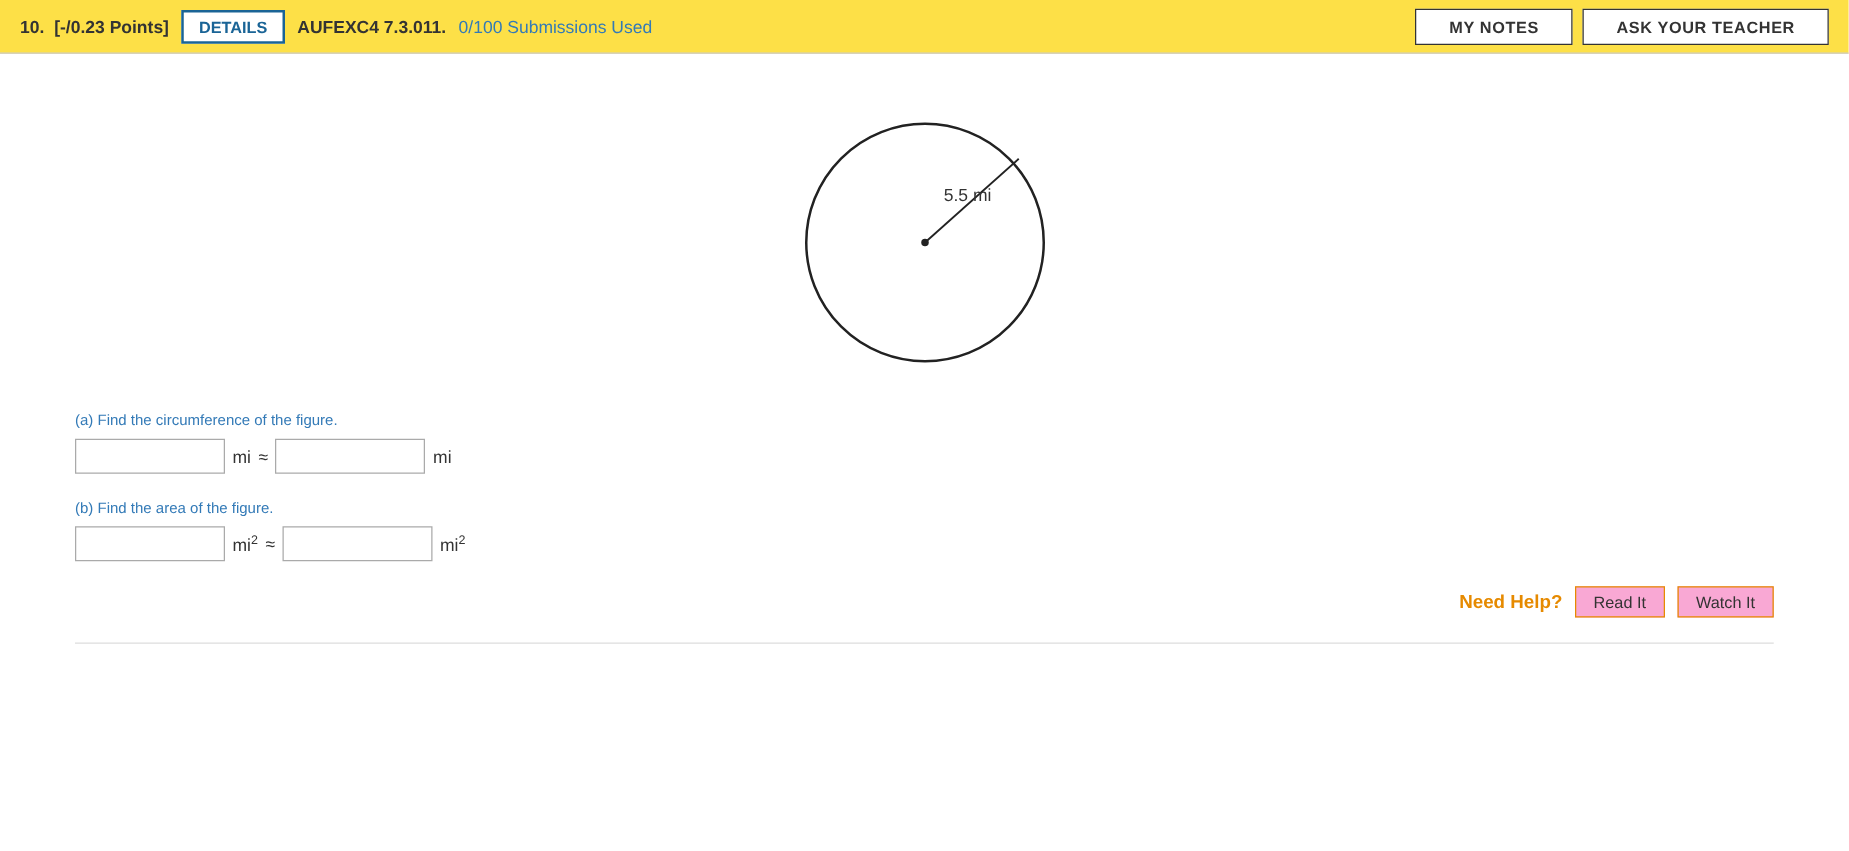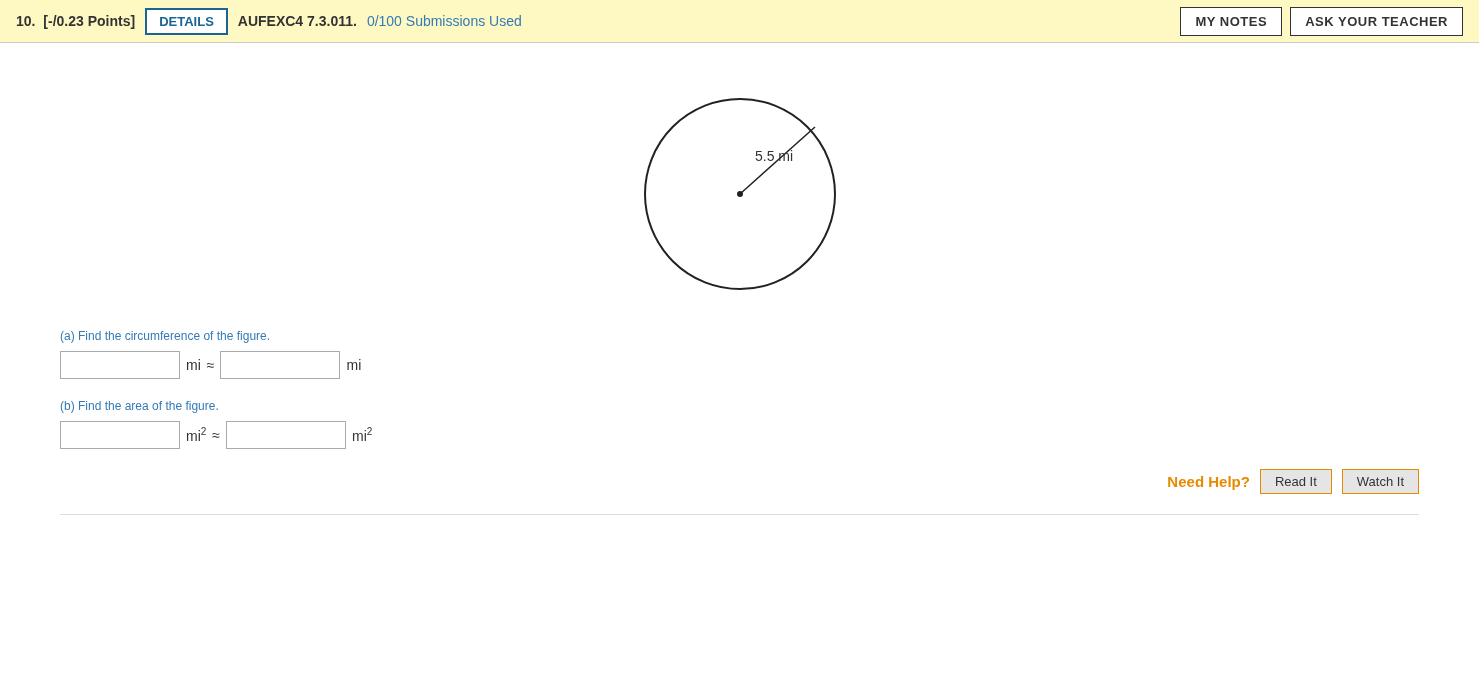--- a/index.html
+++ b/index.html
@@ -5,21 +5,21 @@
     * { box-sizing: border-box; margin: 0; padding: 0; }
     body { font-family: Arial, sans-serif; font-size: 14px; background: #fff; color: #333; }
 
     .header-bar {
       display: flex;
       align-items: center;
       justify-content: space-between;
       padding: 0 16px;
       height: 43px;
       border-bottom: 1px solid #ccc;
-      background: #fef9c3;
+      background: #fde047;
     }
 
     .header-left {
       display: flex;
       align-items: center;
       gap: 10px;
     }
 
     .question-number {
       font-weight: bold;
@@ -51,21 +51,21 @@
     .header-right {
       display: flex;
       align-items: center;
       gap: 8px;
     }
 
     .header-btn {
       border: 1px solid #333;
       background: #fff;
       color: #333;
-      padding: 6px 14px;
+      padding: 6px 26px;
       font-size: 13px;
       font-weight: bold;
       cursor: pointer;
       letter-spacing: 0.5px;
     }
 
     .main-content {
       padding: 16px 60px 20px 60px;
     }
 
@@ -126,21 +126,21 @@
     }
 
     .need-help-label {
       color: #e68a00;
       font-weight: bold;
       font-size: 15px;
     }
 
     .help-btn {
       border: 1px solid #e68a00;
-      background: #e5e5e5;
+      background: #f9a8d4;
       color: #333;
       padding: 4px 14px;
       font-size: 13px;
       cursor: pointer;
       font-weight: normal;
     }
 
     .divider-line {
       border: none;
       border-bottom: 1px solid #ddd;

